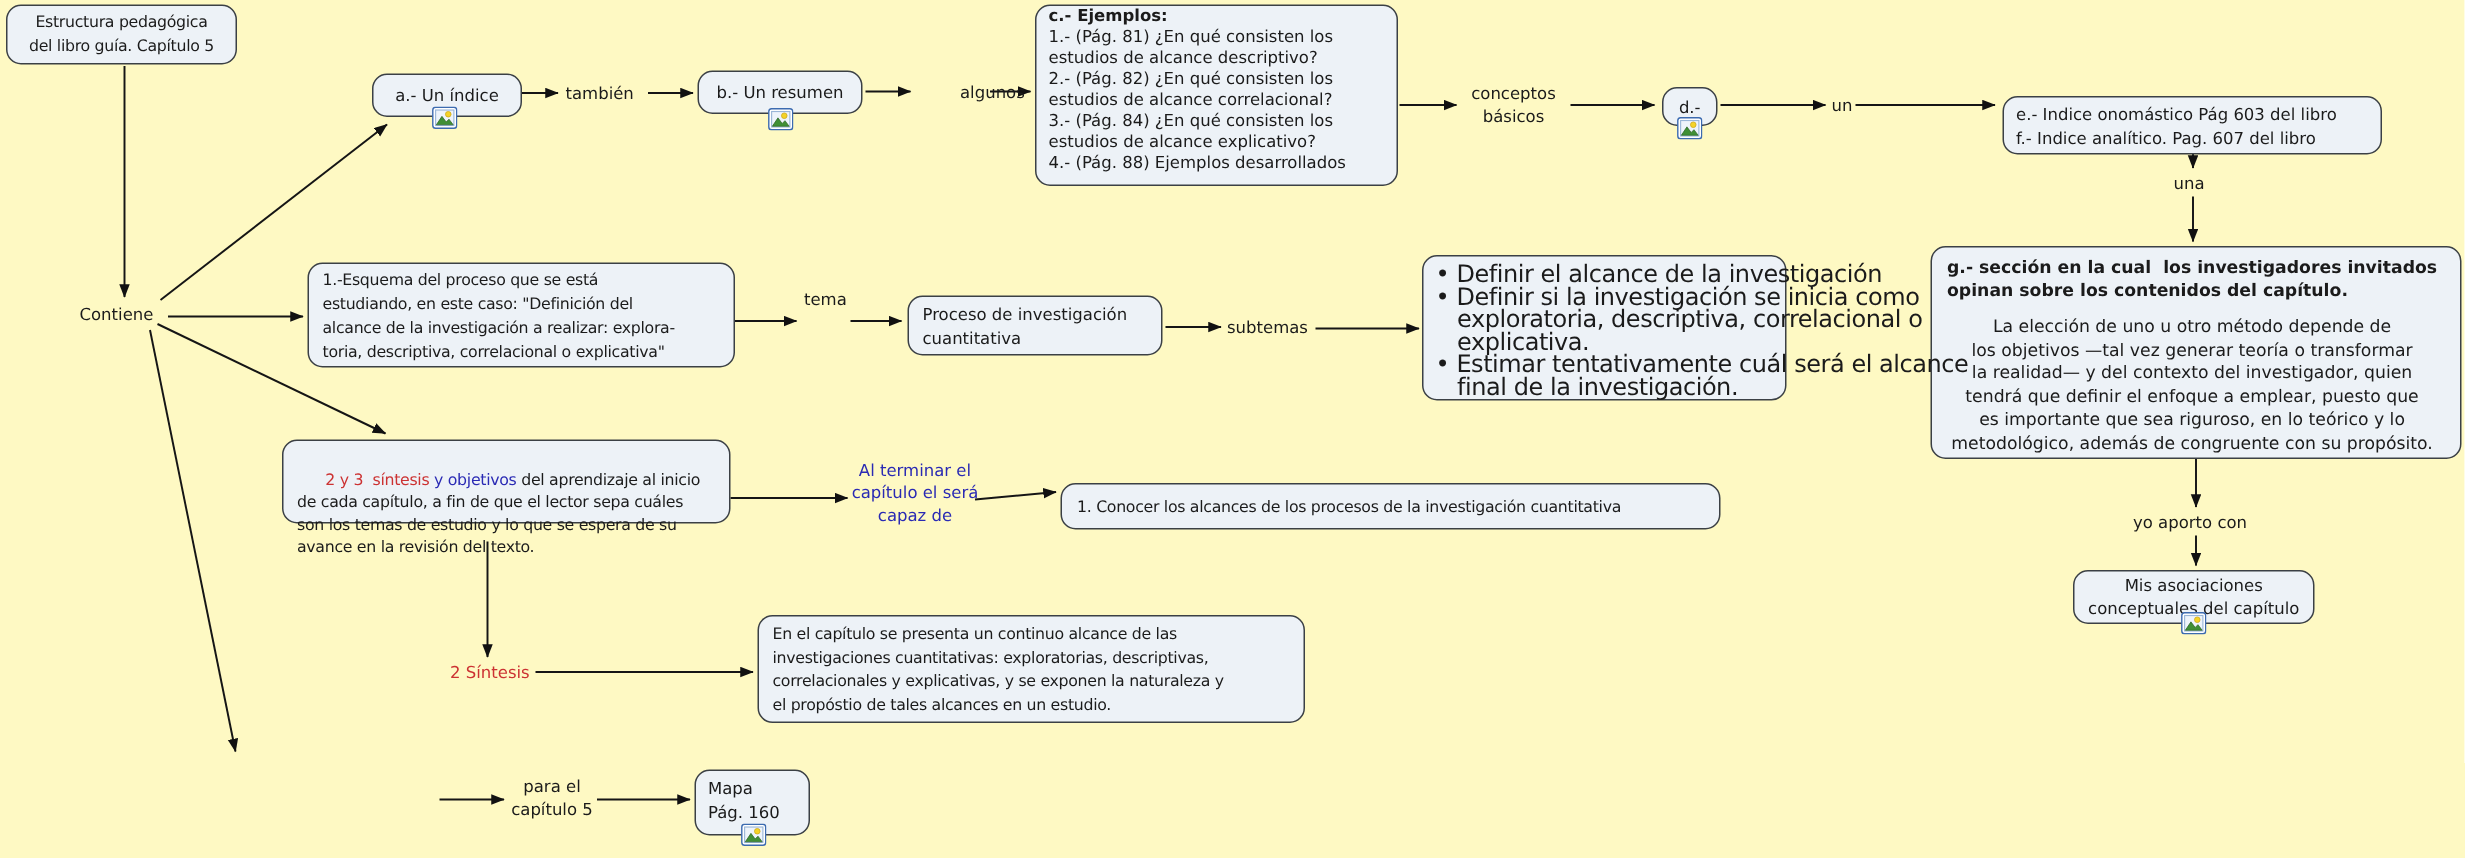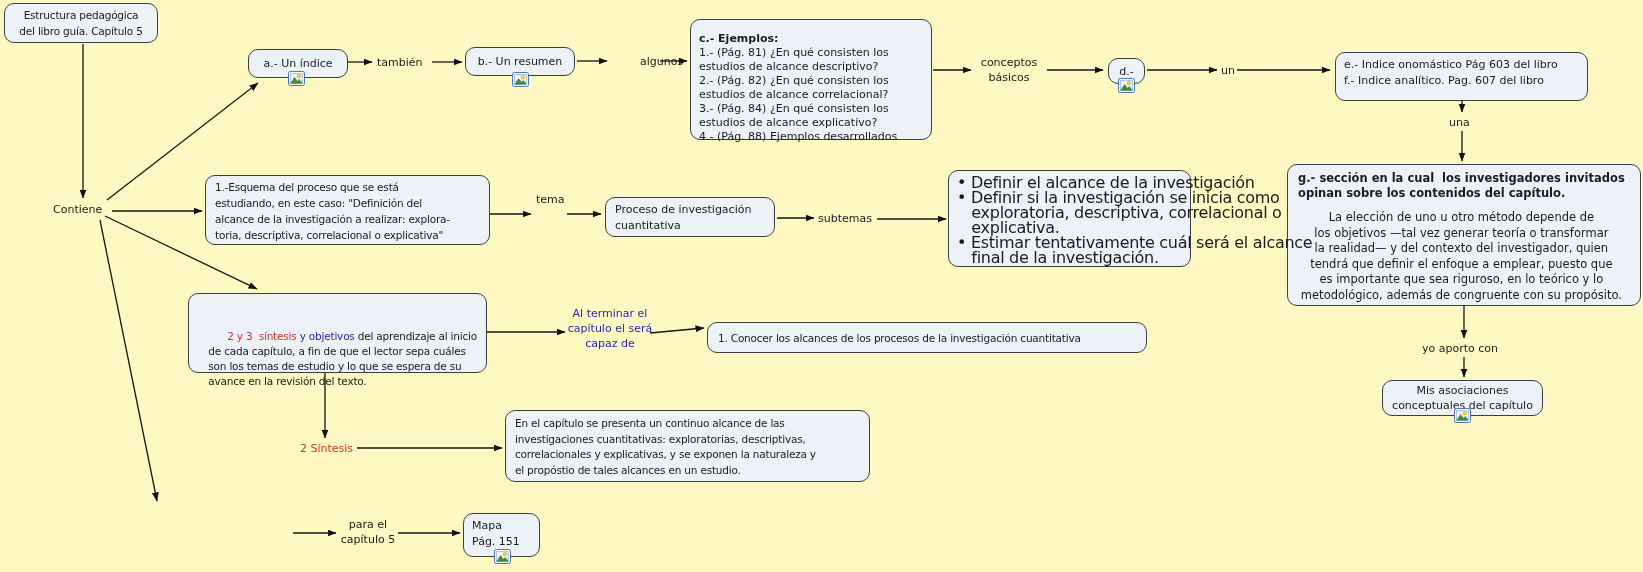--- a/index.html
+++ b/index.html
@@ -73,38 +73,38 @@
   </div>
 
   <div class="node center" style="left:248px;top:49px;width:100px;height:29px;">
     <span class="txt fs11">a.- Un índice</span>
   </div>
 
   <div class="node center" style="left:465px;top:47px;width:110px;height:29px;">
     <span class="txt fs11">b.- Un resumen</span>
   </div>
 
-  <div class="node left" style="left:690px;top:19px;width:242px;height:121px;padding:12px 8px;">
+  <div class="node left" style="left:690px;top:3px;width:242px;height:121px;padding:0 8px;">
     <div>
       <span class="txt fs11 lh14 bold" style="display:block;">c.- Ejemplos:</span>
         <span class="txt fs11 lh14" style="display:block;">1.- (Pág. 81) ¿En qué consisten los
 estudios de alcance descriptivo?
 2.- (Pág. 82) ¿En qué consisten los
 estudios de alcance correlacional?
 3.- (Pág. 84) ¿En qué consisten los
 estudios de alcance explicativo?
 4.- (Pág. 88) Ejemplos desarrollados</span>
     </div>
   </div>
 
   <div class="node center" style="left:1108px;top:58px;width:37px;height:26px;">
     <span class="txt fs11">d.-</span>
   </div>
 
-  <div class="node left" style="left:1335px;top:52px;width:253px;height:49px;padding:4px 8px;">
+  <div class="node left" style="left:1335px;top:64px;width:253px;height:39px;padding:4px 8px;">
     <span class="txt fs11 lh16">e.- Indice onomástico Pág 603 del libro
 f.- Indice analítico. Pag. 607 del libro</span>
   </div>
 
   <div class="node left" style="left:1287px;top:164px;width:354px;height:142px;padding:6px 10px;">
     <div>
       <p class="txt fs115 lh15 bold gtitle">g.- sección en la cual  los investigadores invitados
 opinan sobre los contenidos del capítulo.</p>
       <span class="txt fs115 lh155" style="display:block;text-align:center;">La elección de uno u otro método depende de
 los objetivos —tal vez generar teoría o transformar
@@ -129,21 +129,21 @@
 
   <div class="node left" style="left:948px;top:170px;width:243px;height:97px;padding:4px 8px;">
     <span class="txt fs10 lh15">• Definir el alcance de la investigación
 • Definir si la investigación se inicia como
    exploratoria, descriptiva, correlacional o
    explicativa.
 • Estimar tentativamente cuál será el alcance
    final de la investigación.</span>
   </div>
 
-  <div class="node left" style="left:188px;top:293px;width:299px;height:80px;padding:20px 9px;justify-content:flex-end;">
+  <div class="node left" style="left:188px;top:293px;width:299px;height:56px;padding:4px 9px;">
     <div class="txt fs105 lh15">
       <span class="red">2 y 3  síntesis</span><span class="blue"> y objetivos</span><span> del aprendizaje al inicio
 de cada capítulo, a fin de que el lector sepa cuáles
 son los temas de estudio y lo que se espera de su
 avance en la revisión del texto.</span>
     </div>
   </div>
 
   <div class="node left" style="left:707px;top:322px;width:440px;height:31px;padding:2px 10px;align-items:center;">
     <span class="txt fs105">1. Conocer los alcances de los procesos de la investigación cuantitativa</span>
@@ -152,21 +152,21 @@
   <div class="node left" style="left:505px;top:410px;width:365px;height:72px;padding:5px 9px;">
     <span class="txt fs105 lh155">En el capítulo se presenta un continuo alcance de las
 investigaciones cuantitativas: exploratorias, descriptivas,
 correlacionales y explicativas, y se exponen la naturaleza y
 el propóstio de tales alcances en un estudio.</span>
   </div>
 
 
   <div class="node left" style="left:463px;top:513px;width:77px;height:44px;padding:4px 8px;">
     <span class="txt fs11 lh16">Mapa
-Pág. 151</span>
+Pág. 160</span>
   </div>
 
   <div class="node center" style="left:1382px;top:380px;width:161px;height:36px;">
     <span class="txt fs11 lh155">Mis asociaciones
 conceptuales del capítulo</span>
   </div>
 
   <span class="label" style="left:53px;top:202px;">Contiene</span>
   <span class="label" style="left:377px;top:55px;">también</span>
   <span class="label" style="left:640px;top:54px;">algunos</span>

